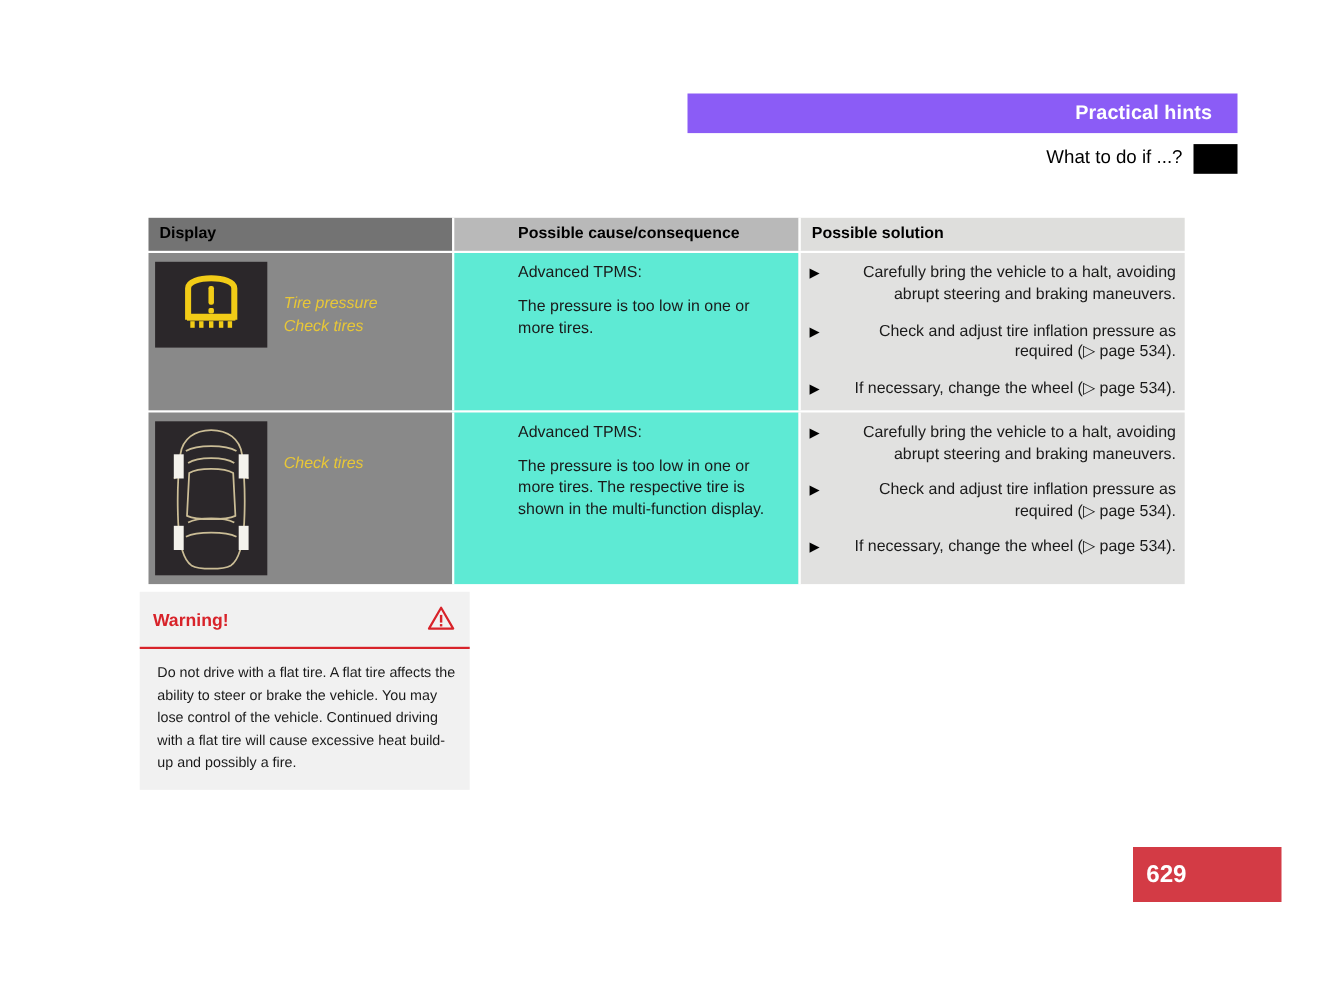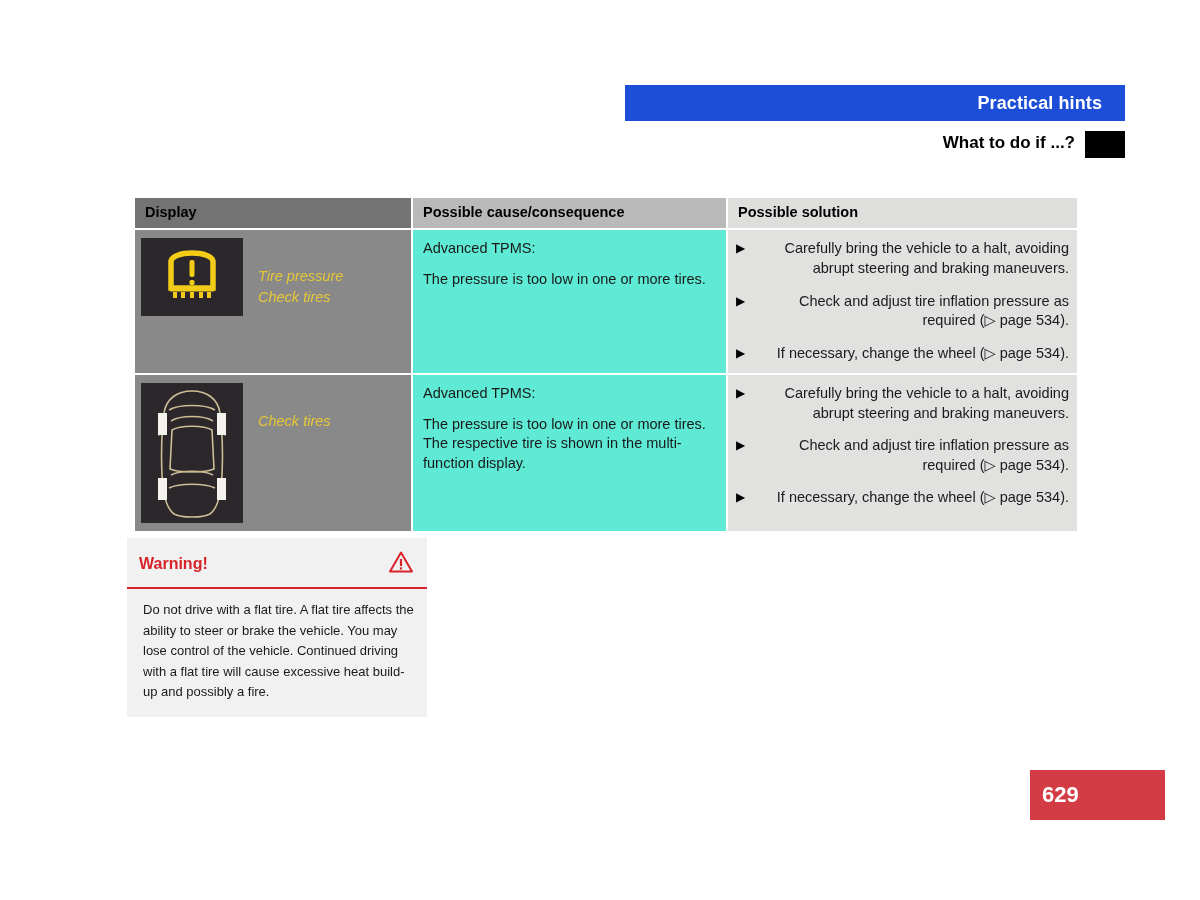--- a/index.html
+++ b/index.html
@@ -16,21 +16,21 @@
     -webkit-font-smoothing: antialiased;
   }
 
   
   .header-bar {
     position: absolute;
     left: 625px;
     top: 85px;
     width: 500px;
     height: 36px;
-    background: #1d4ed8;
+    background: #8b5cf6;
     box-sizing: border-box;
   }
   .header-bar-title {
     position: absolute;
     right: 23px;
     top: 50%;
     transform: translateY(-50%);
     color: #ffffff;
     font-size: 18px;
     font-weight: bold;
@@ -39,21 +39,21 @@
   }
   .header-sub {
     position: absolute;
     left: 625px;
     top: 133px;
     width: 450px;
     height: 26px;
     text-align: right;
     color: #000000;
     font-size: 17px;
-    font-weight: bold;
+    font-weight: normal;
     white-space: nowrap;
   }
   .header-black-square {
     position: absolute;
     left: 1085px;
     top: 131px;
     width: 40px;
     height: 27px;
     background: #000000;
   }
@@ -66,21 +66,21 @@
     width: 942px;
   }
   .trow {
     display: flex;
     align-items: stretch;
   }
   .trow + .trow {
     border-top: 2px solid #ffffff;
   }
   .col-display   { width: 276px; flex: none; box-sizing: border-box; }
-  .col-cause     { width: 315px; flex: none; box-sizing: border-box; border-left: 2px solid #ffffff; }
+  .col-cause     { width: 315px; flex: none; box-sizing: border-box; border-left: 2px solid #ffffff; padding-left: 48px; }
   .col-solution  { flex: 1 1 auto;           box-sizing: border-box; border-left: 2px solid #ffffff; }
 
   
   .thead .col-display  { background: #737373; }
   .thead .col-cause    { background: #b9b9b9; }
   .thead .col-solution { background: #dededc; }
   
   .tbody .col-display  { background: #898989; }
   .tbody .col-cause    { background: #5eead4; }
   .tbody .col-solution { background: #e1e1e0; }

